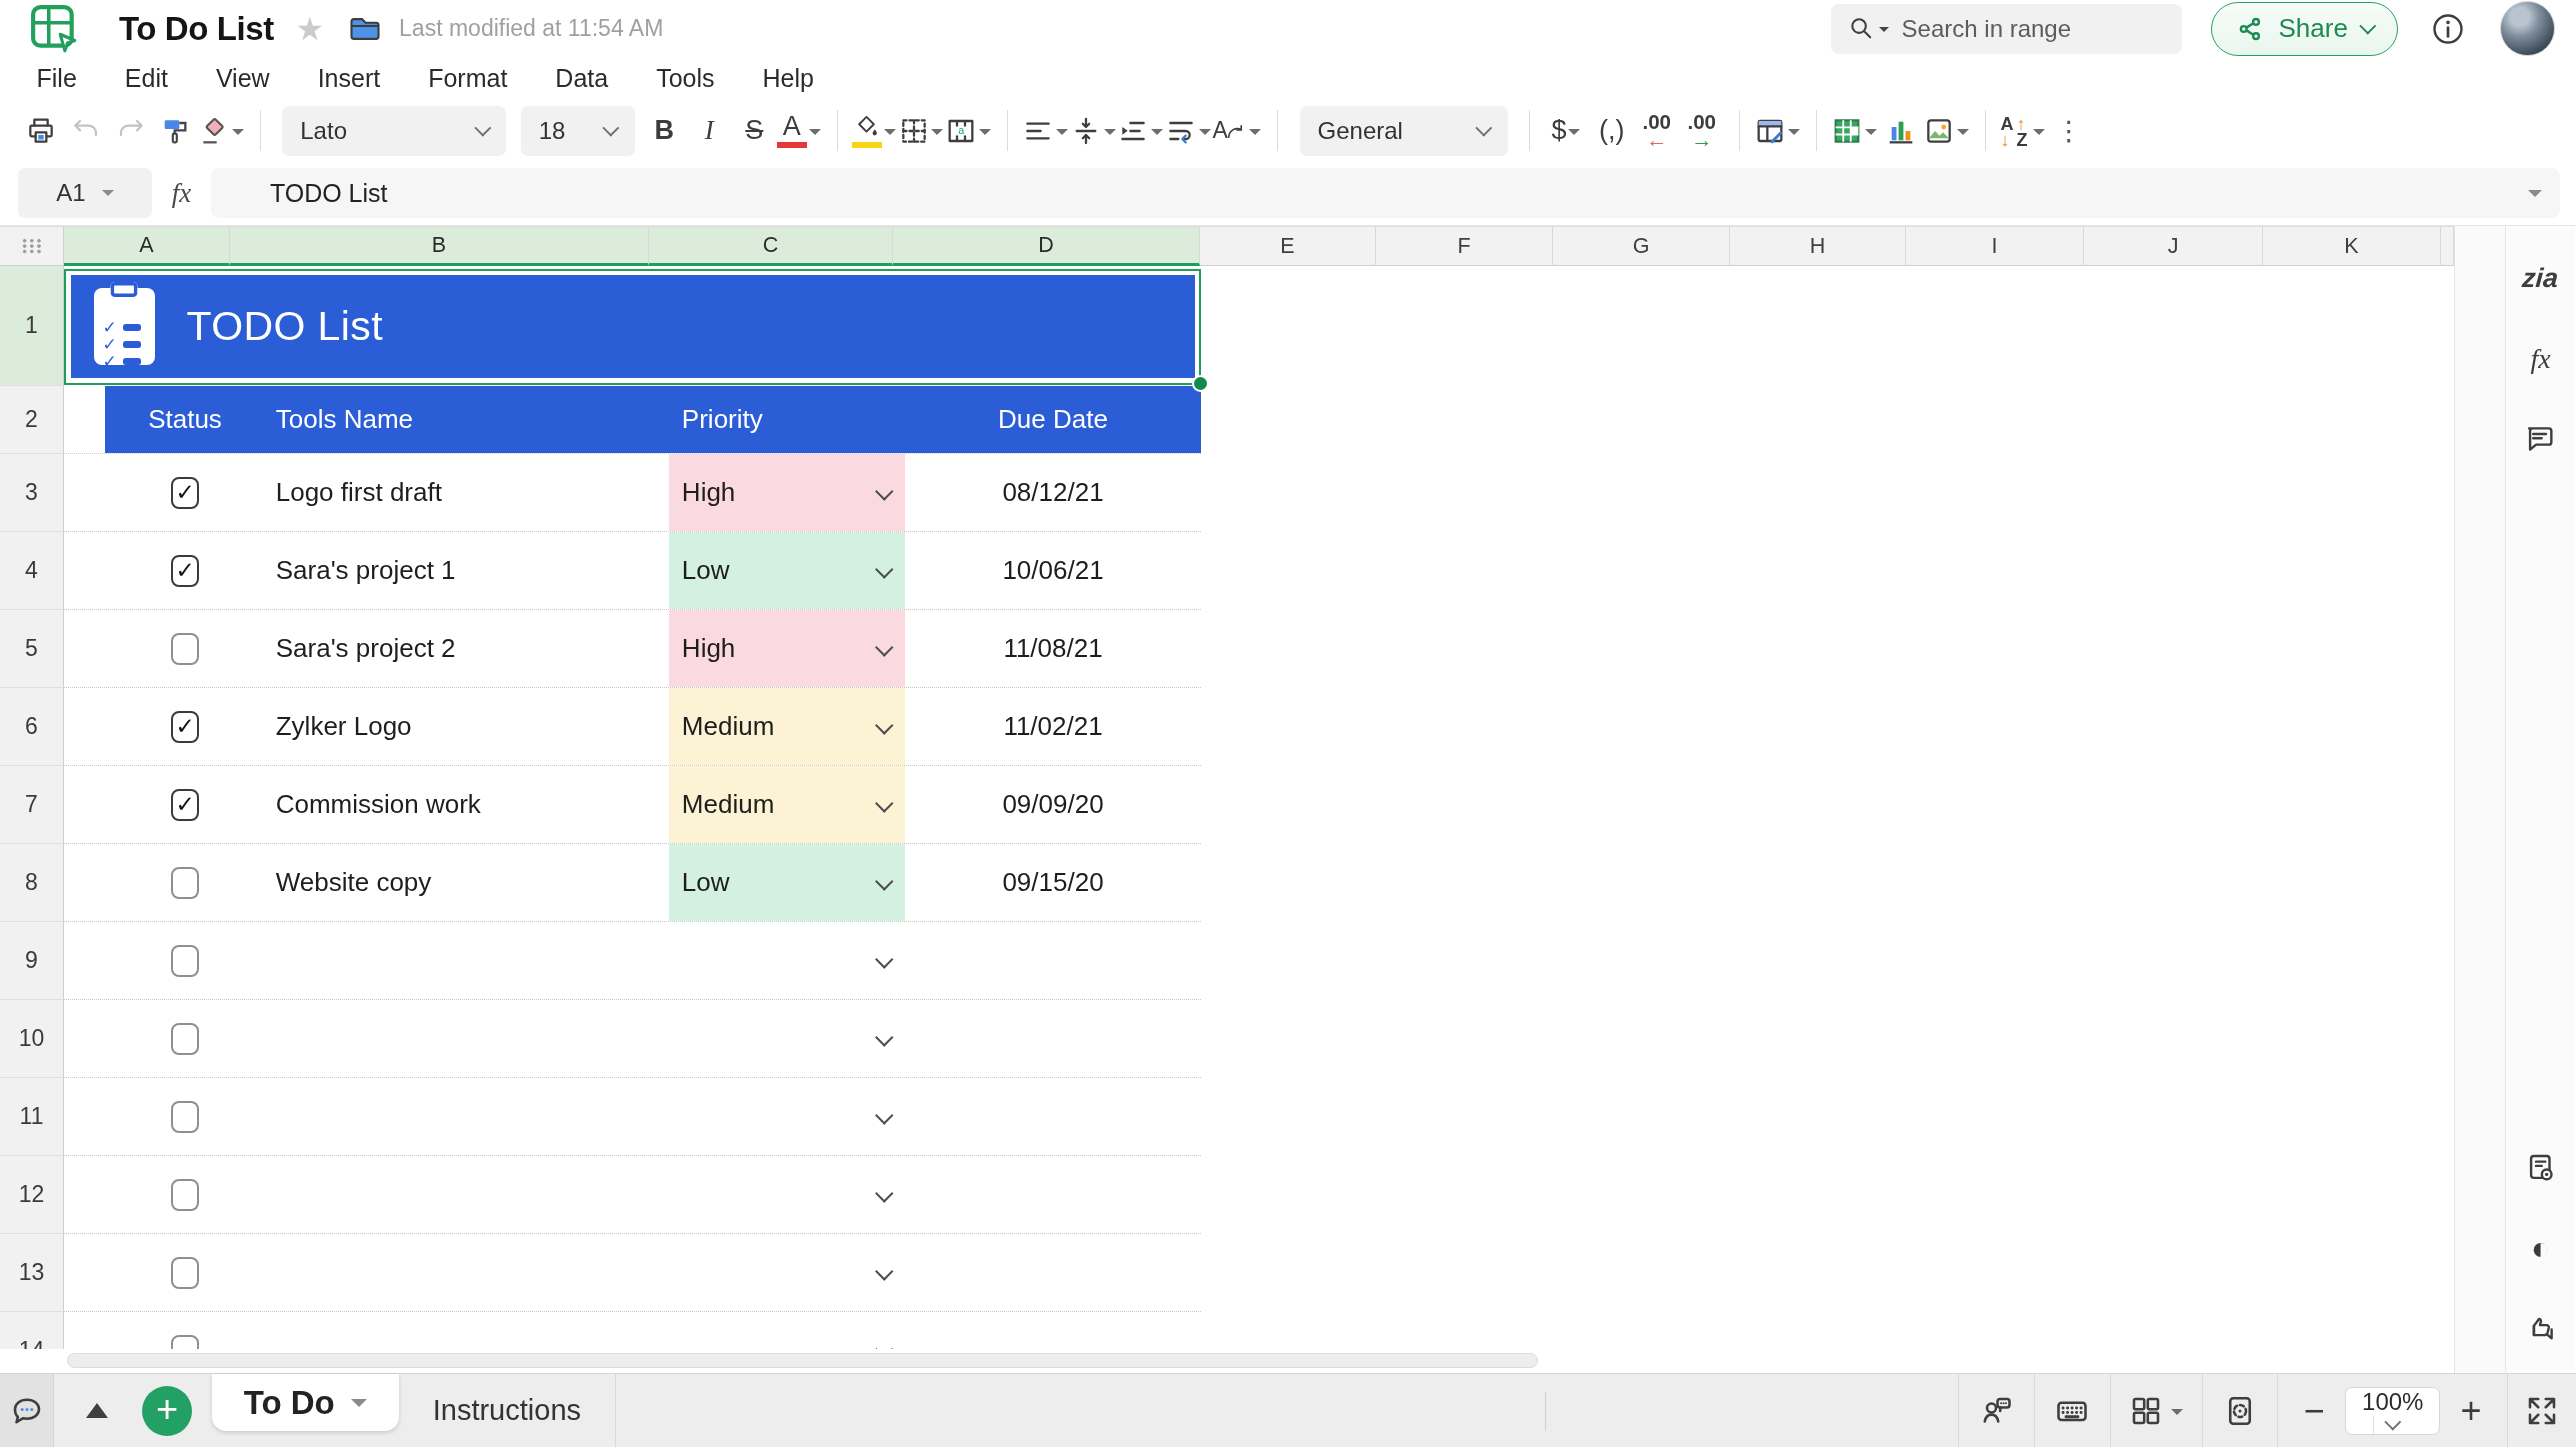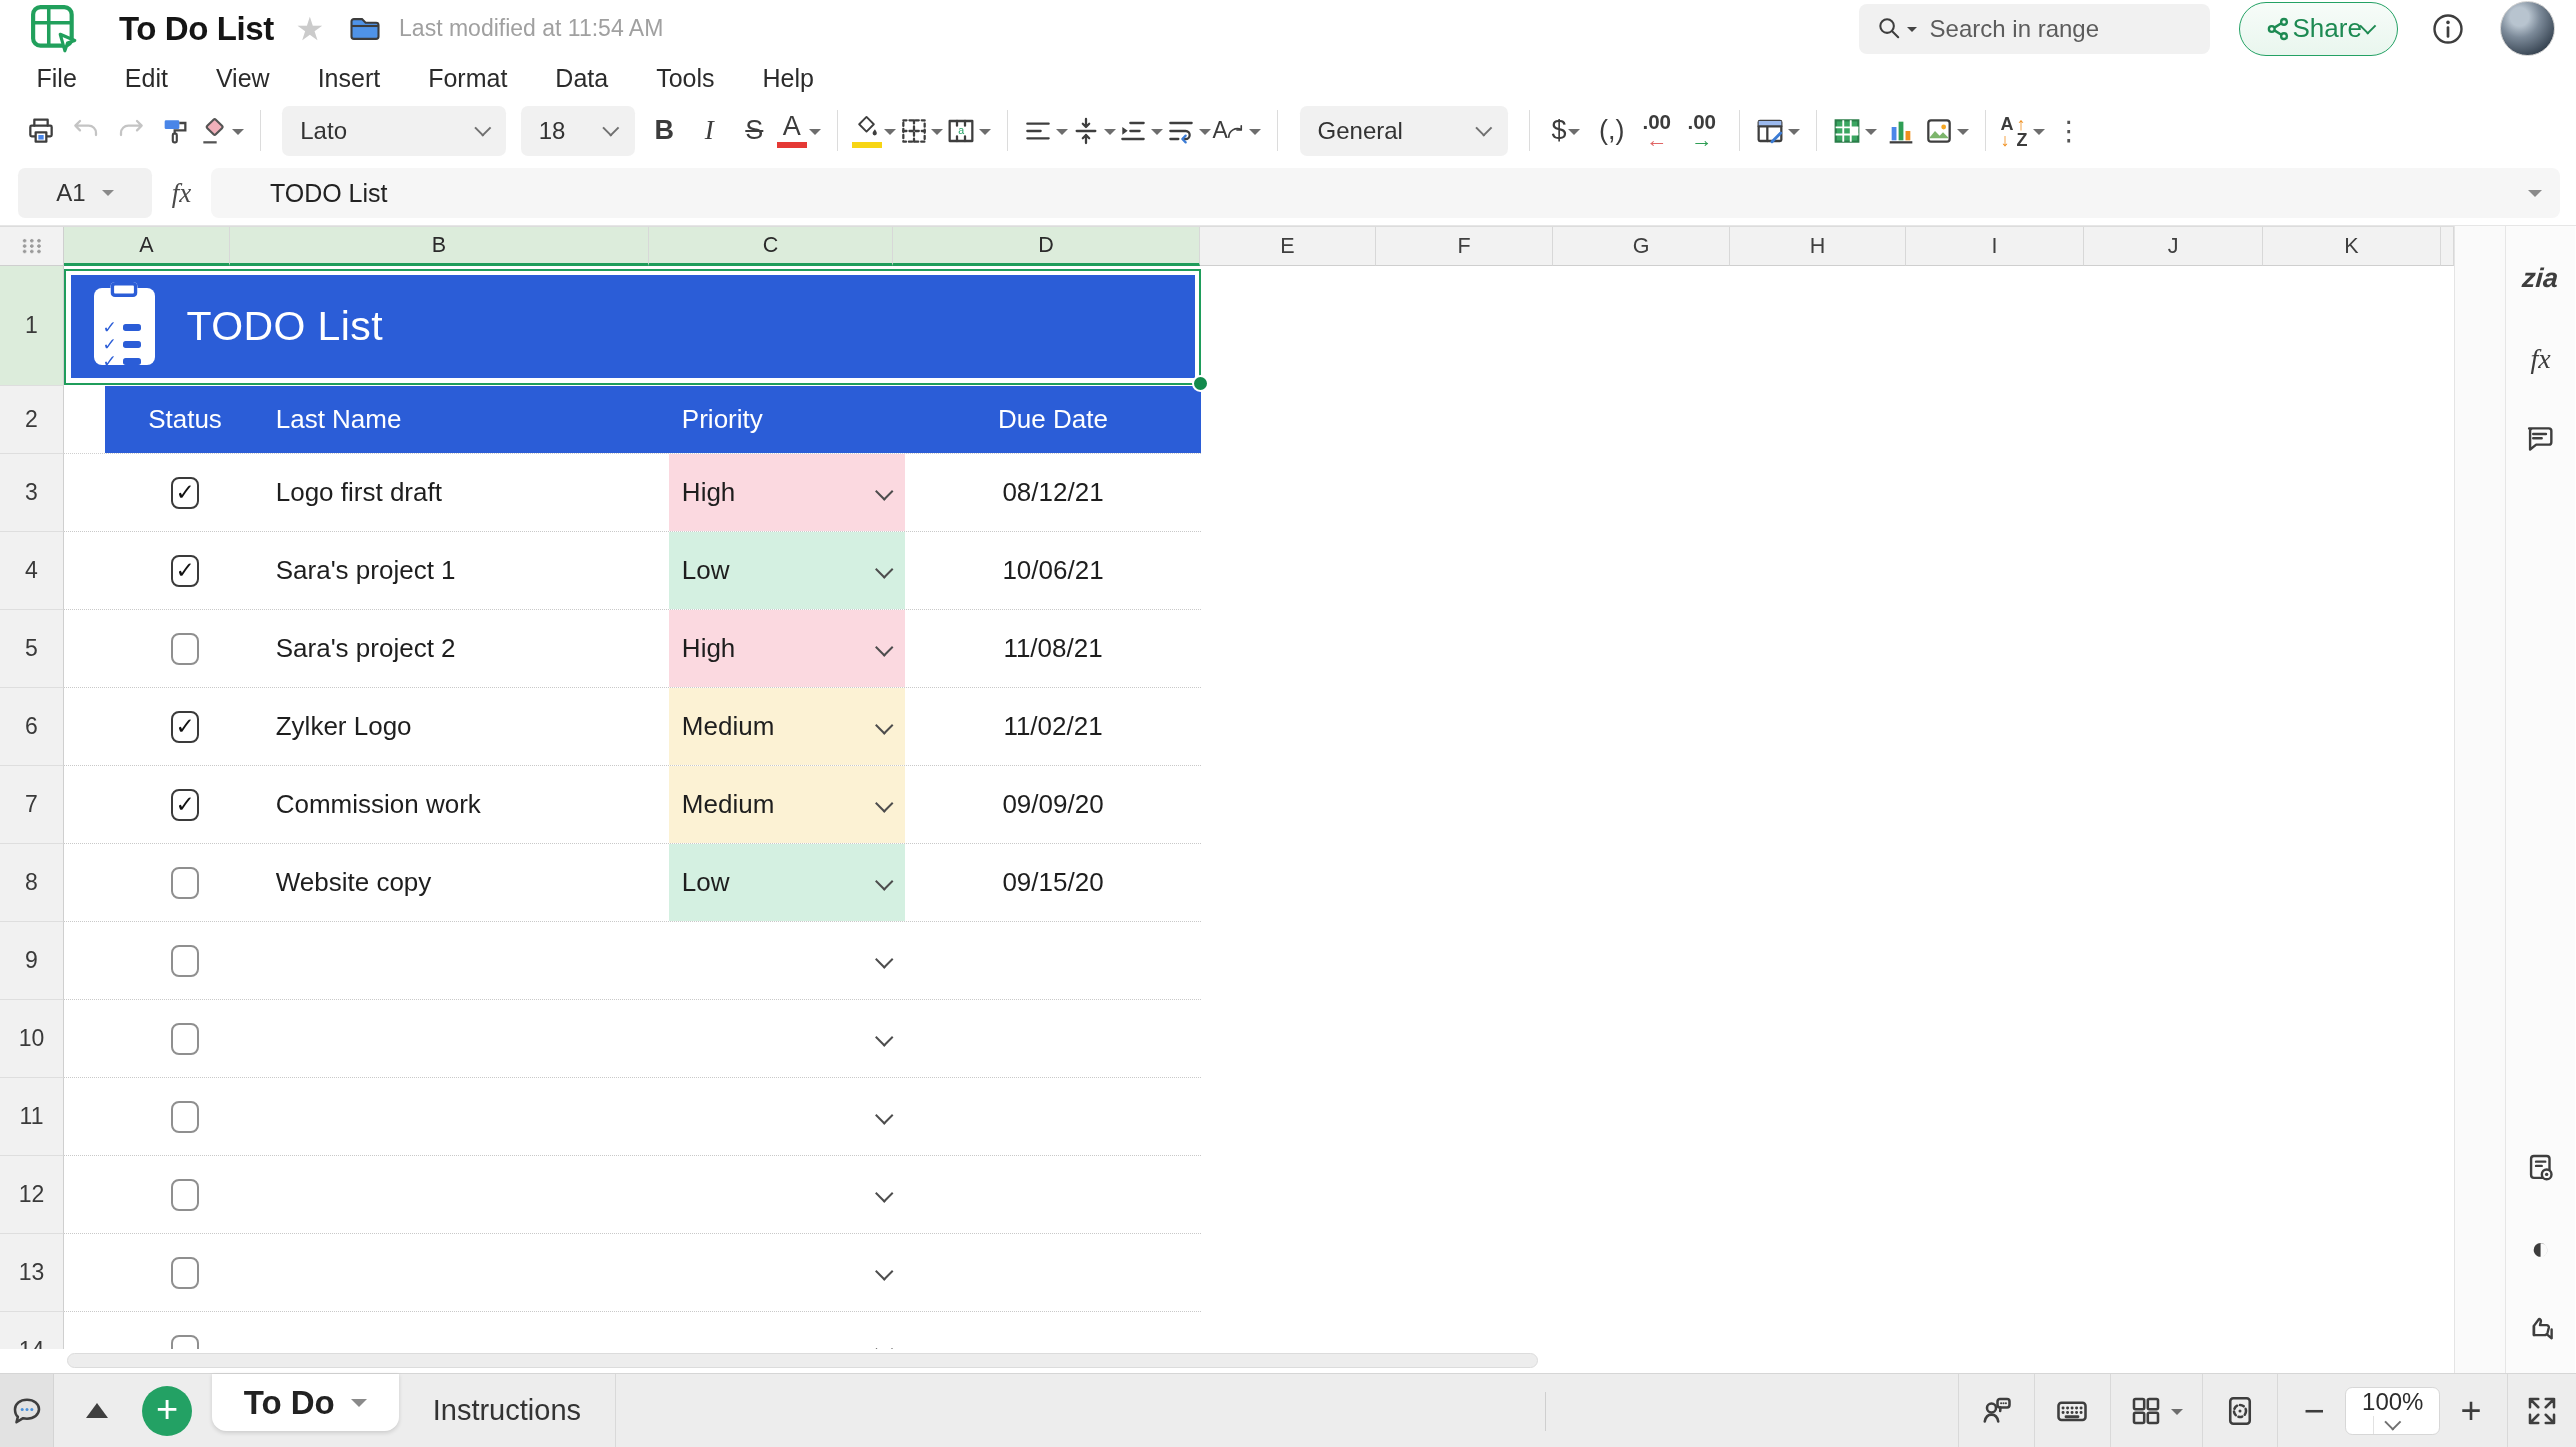--- a/index.html
+++ b/index.html
@@ -16,21 +16,21 @@
   .doc-title{font-size:33px;font-weight:700;color:#151515;margin-left:39px;letter-spacing:-0.4px;}
   .star{font-size:32px;color:#cbcbcb;margin-left:21.5px;}
   .folder{width:36px;height:36px;margin-left:23px;}
   .modified{font-size:23px;color:#a0a0a0;margin-left:16px;}
   .top-right{margin-left:auto;display:flex;align-items:center;}
   .searchbox{width:351px;height:50px;background:#f1f1f1;border-radius:8px;display:flex;align-items:center;padding:0 16px;}
   .searchbox svg{width:29px;height:29px;}
   .search-caret{width:0;height:0;border:5.4px solid transparent;border-top-color:#444;margin:7.2px 0 0 3.6px;}
   .searchbox input{border:none;outline:none;background:transparent;font-size:24px;color:#444;margin-left:12.5px;width:250px;}
   .searchbox input::placeholder{color:#5c5c5c;opacity:1;}
-  .share-btn{margin-left:29px;height:54px;border:1.8px solid var(--green);border-radius:29px;display:flex;align-items:center;padding:0 23px;background:linear-gradient(#f7fcf9,#e9f6ee);gap:0;}
+  .share-btn{margin-left:29px;height:54px;border:1.8px solid var(--green);border-radius:29px;display:flex;align-items:center;padding:0 23px;background:linear-gradient(#f7fcf9,#e9f6ee);gap:14px;}
   .share-btn svg{width:30px;height:30px;}
   .share-label{font-size:26px;color:#1d8a52;}
   .share-chev{width:11.6px;height:11.6px;border-right:2.2px solid #1d8a52;border-bottom:2.2px solid #1d8a52;transform:rotate(45deg);margin-top:-5.4px;}
   .info-btn{margin-left:32px;width:36px;height:36px;}
   .avatar{margin-left:34px;margin-right:9px;width:55px;height:55px;border-radius:50%;background:radial-gradient(circle at 35% 28%,#b8c4cf 0 18%,#7c8a99 40%,#3d4a58 75%,#26303b);border:0.9px solid #d0d0d0;}
 
   
   .menubar{height:43px;display:flex;align-items:center;padding-left:12.5px;}
   .menu-item{font-size:25px;color:#2b2b2b;padding:0 24px;cursor:default;}
 
@@ -443,21 +443,21 @@
               <span class="banner-title">TODO List</span>
             </div>
             <span class="handle"></span>
           </div>
         </div>
 
         <div class="grid-row row-header">
           <div class="gutter">2</div>
           <div class="hcells">
             <div class="hcell c-a" style="justify-content:center">Status</div>
-            <div class="hcell c-b">Last Name</div>
+            <div class="hcell c-b">Tools Name</div>
             <div class="hcell c-c">Priority</div>
             <div class="hcell c-d">Due Date</div>
           </div>
         </div>
 
         <div id="rows">
             <div class="grid-row data-row">
               <div class="gutter">3</div>
               <div class="cells">
                 <div class="cell c-a">

